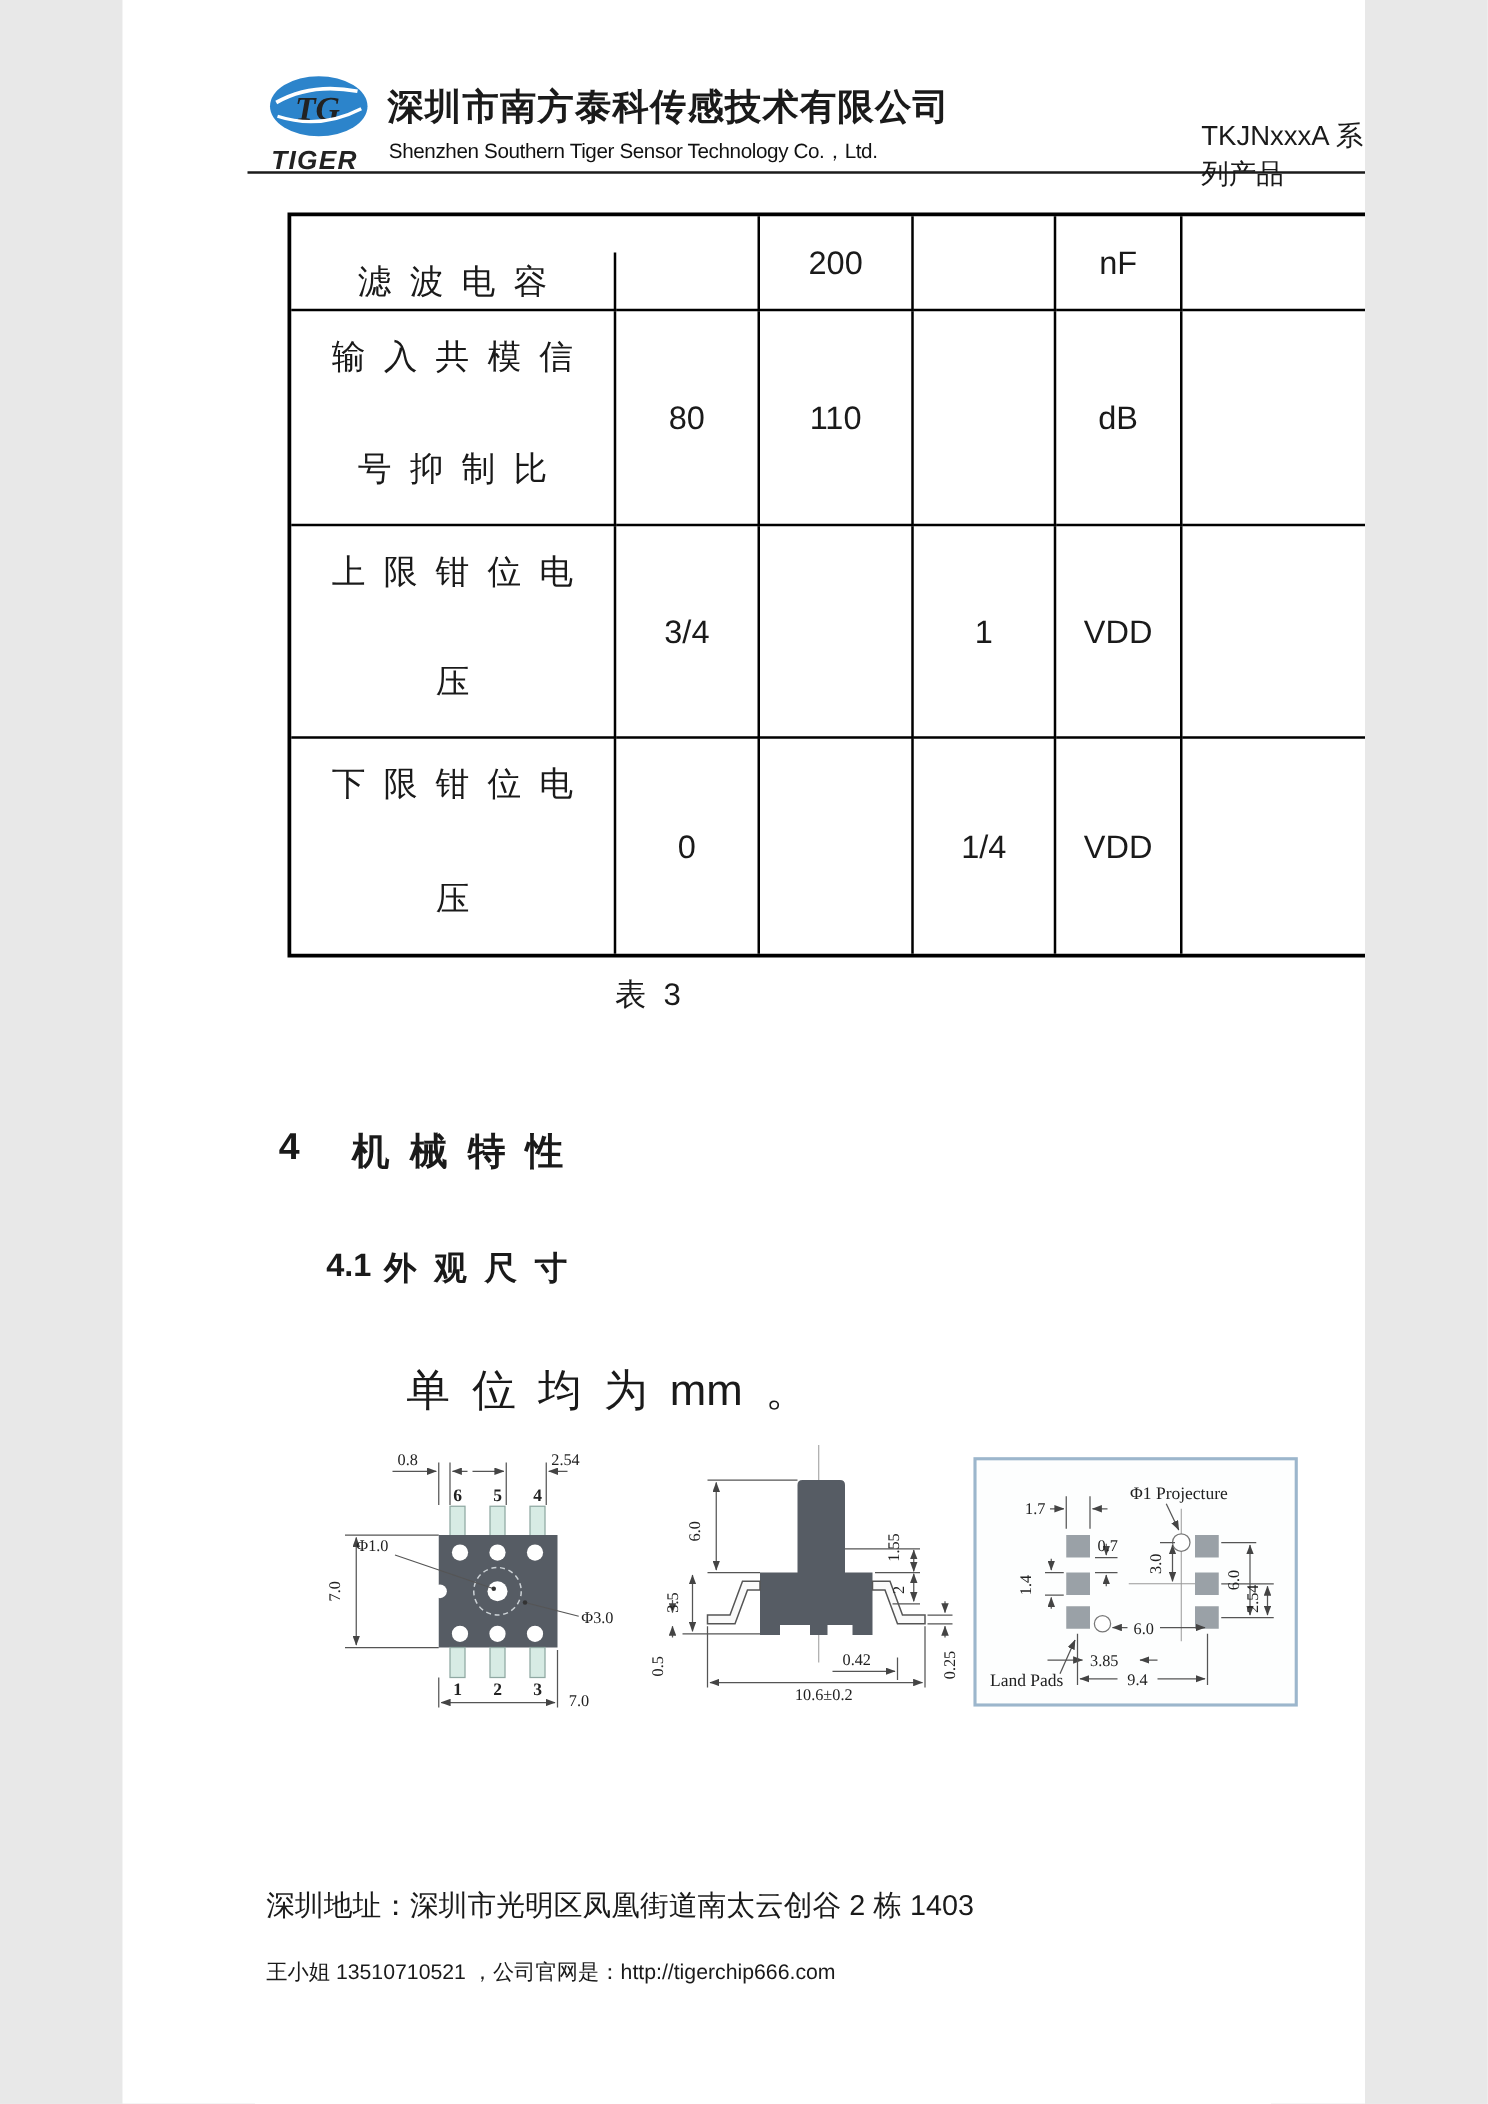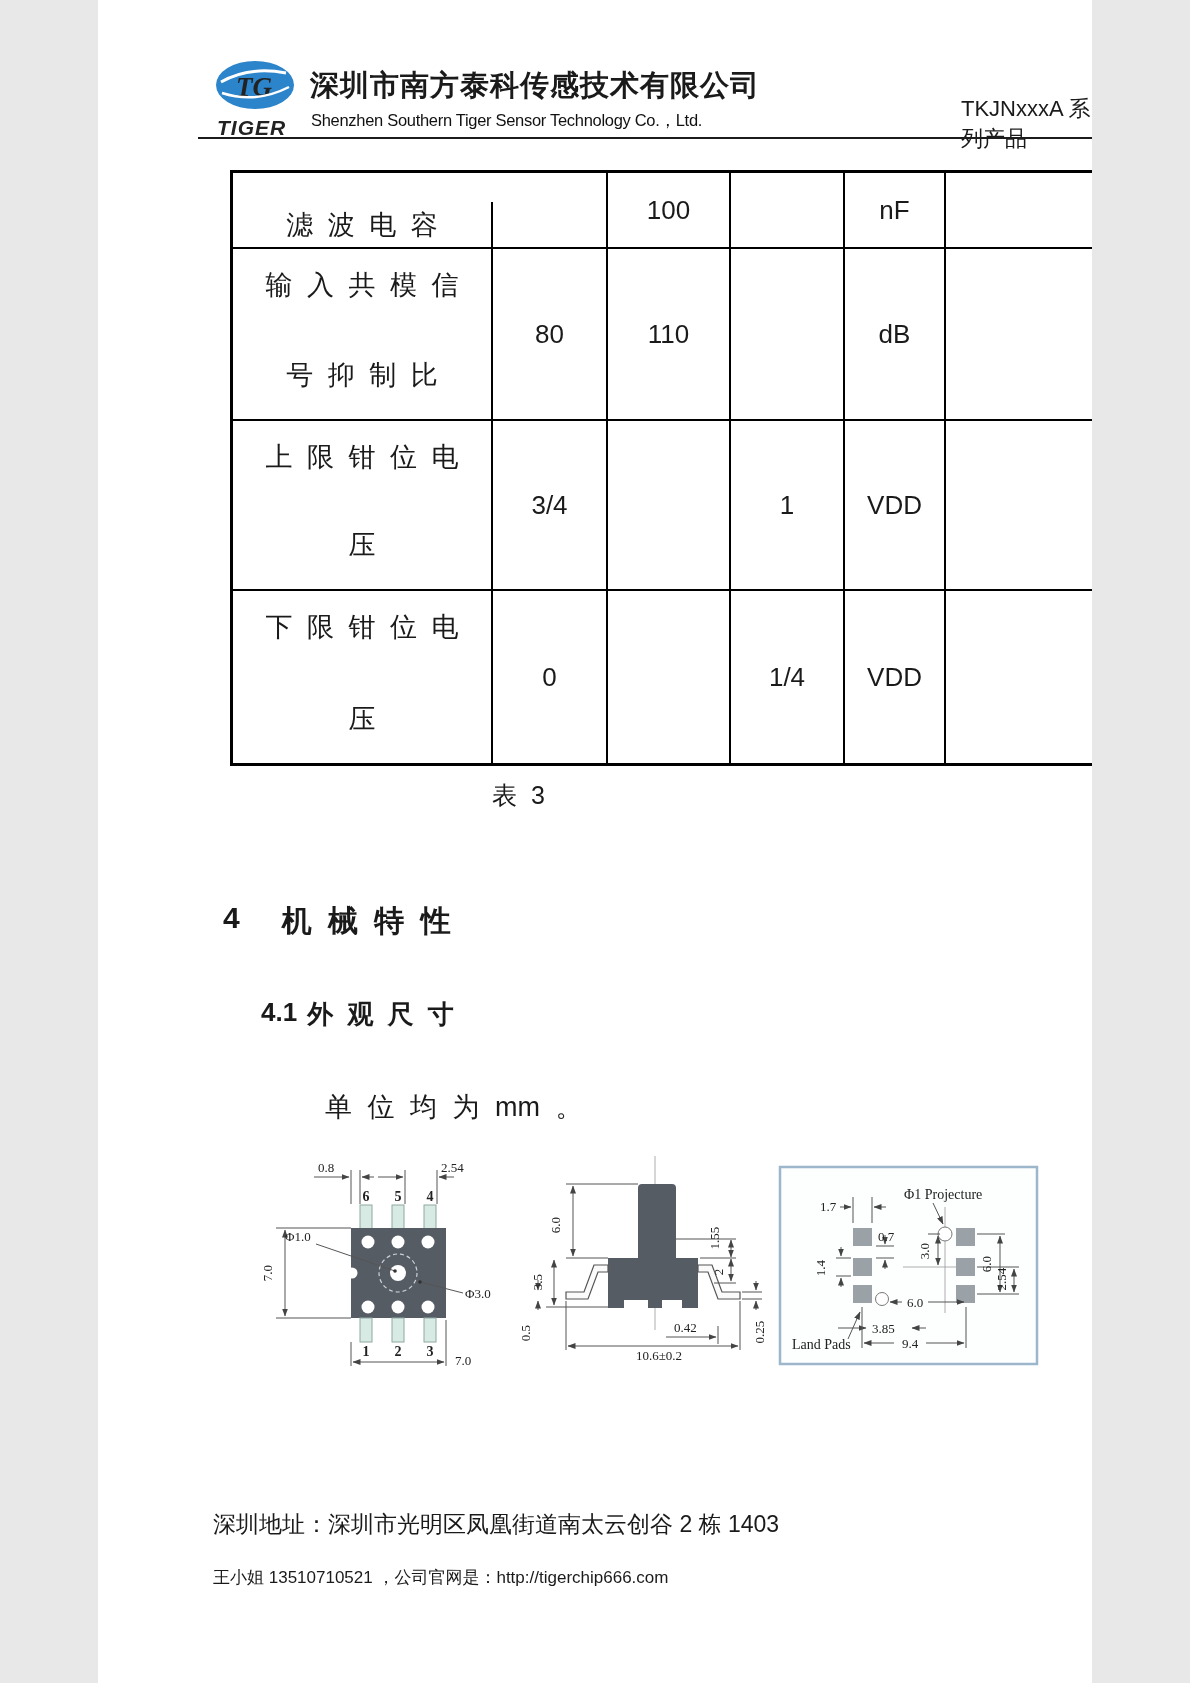--- a/index.html
+++ b/index.html
@@ -28,21 +28,21 @@
 
   #table-caption{left:394px;top:779px;font-size:25px;white-space:pre;}
 
   
   #h4{left:125px;top:901px;font-size:30px;font-weight:bold;display:flex;}
   #h4 .num{margin-right:42px;}
   #h4 .ttl{word-spacing:8px;}
   #h41{left:163px;top:997px;font-size:26px;font-weight:bold;display:flex;}
   #h41 .num{margin-right:10px;}
   #h41 .ttl{word-spacing:7px;}
-  #unit-note{left:227px;top:1089px;font-size:27px;word-spacing:8px;white-space:pre;}
+  #unit-note{left:227px;top:1089px;font-size:35px;word-spacing:8px;white-space:pre;}
 
   
   svg text{font-family:"Liberation Serif","DejaVu Serif",serif;fill:#222;}
   .dim{font-size:13px;}
   .pinlbl{font-size:14px;font-weight:bold;}
   .lbl{font-size:14px;}
   svg .ln{stroke:#555;stroke-width:1;fill:none;}
   svg .thin{stroke:#999;stroke-width:0.8;fill:none;}
 
   
@@ -66,21 +66,21 @@
   <div class="abs" id="company-en">Shenzhen Southern Tiger Sensor Technology Co.，Ltd.</div>
   <div class="abs" id="product-series">TKJNxxxA 系列产品</div>
   <div class="abs" id="header-rule"></div>
 
   <div class="abs" id="spec-table">
 
     <div class="cell name-cell single">
         <span class="tbl-line">滤 波 电 容</span>
       </div>
     <div class="cell"></div>
-    <div class="cell">100</div>
+    <div class="cell">200</div>
     <div class="cell"></div>
     <div class="cell">nF</div>
     <div class="cell lc"></div>
 
     <div class="cell name-cell">
       <span class="tbl-line">输 入 共 模 信</span>
       <span class="tbl-line">号 抑 制 比</span>
     </div>
     <div class="cell">80</div>
     <div class="cell">110</div>

